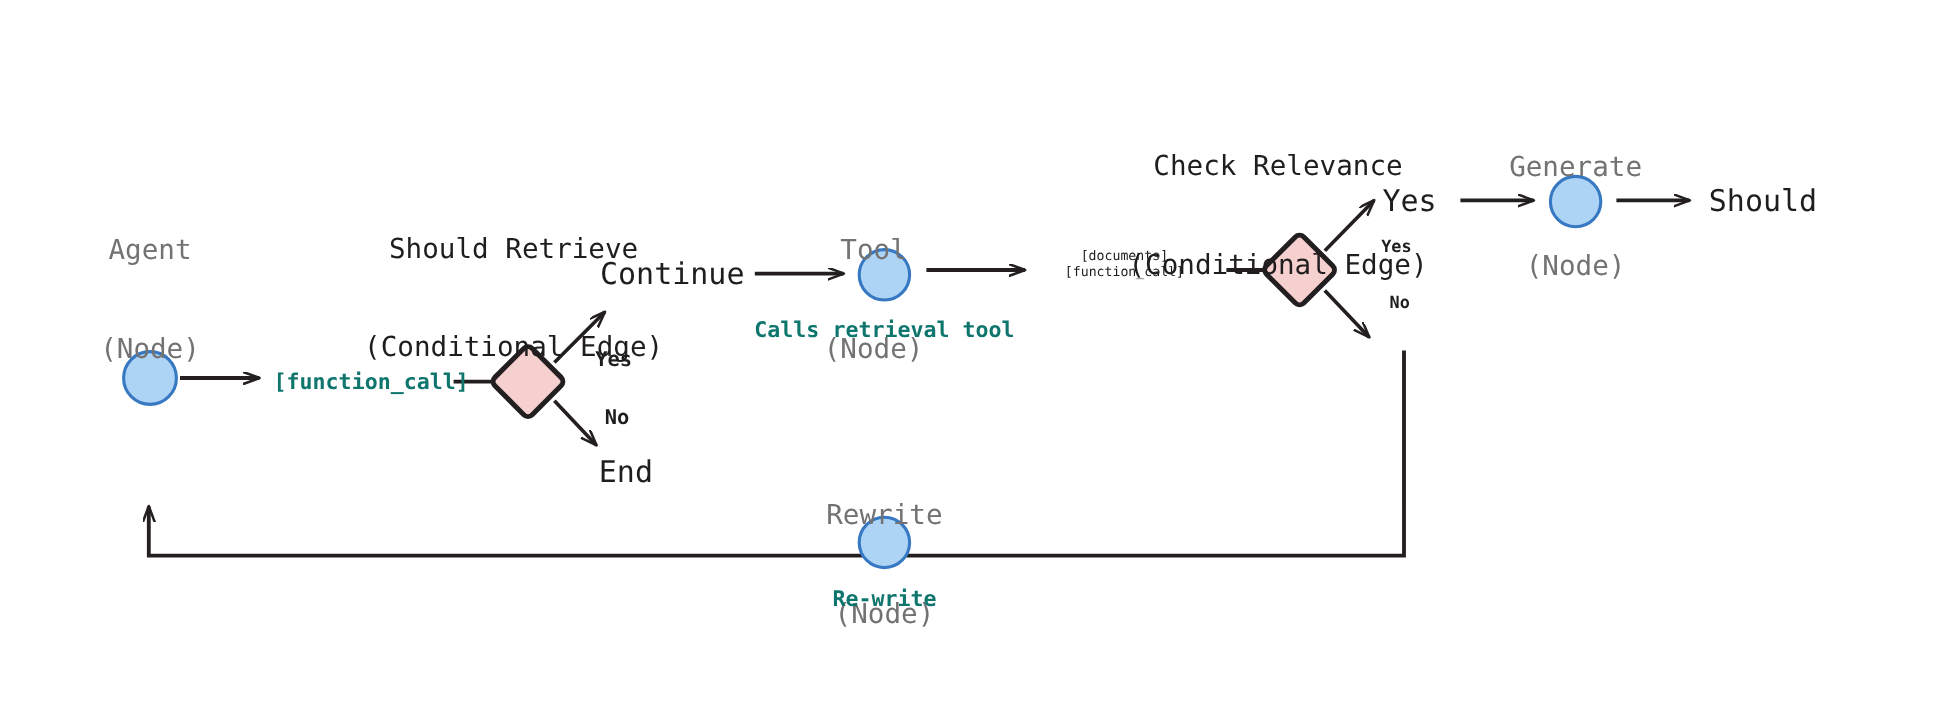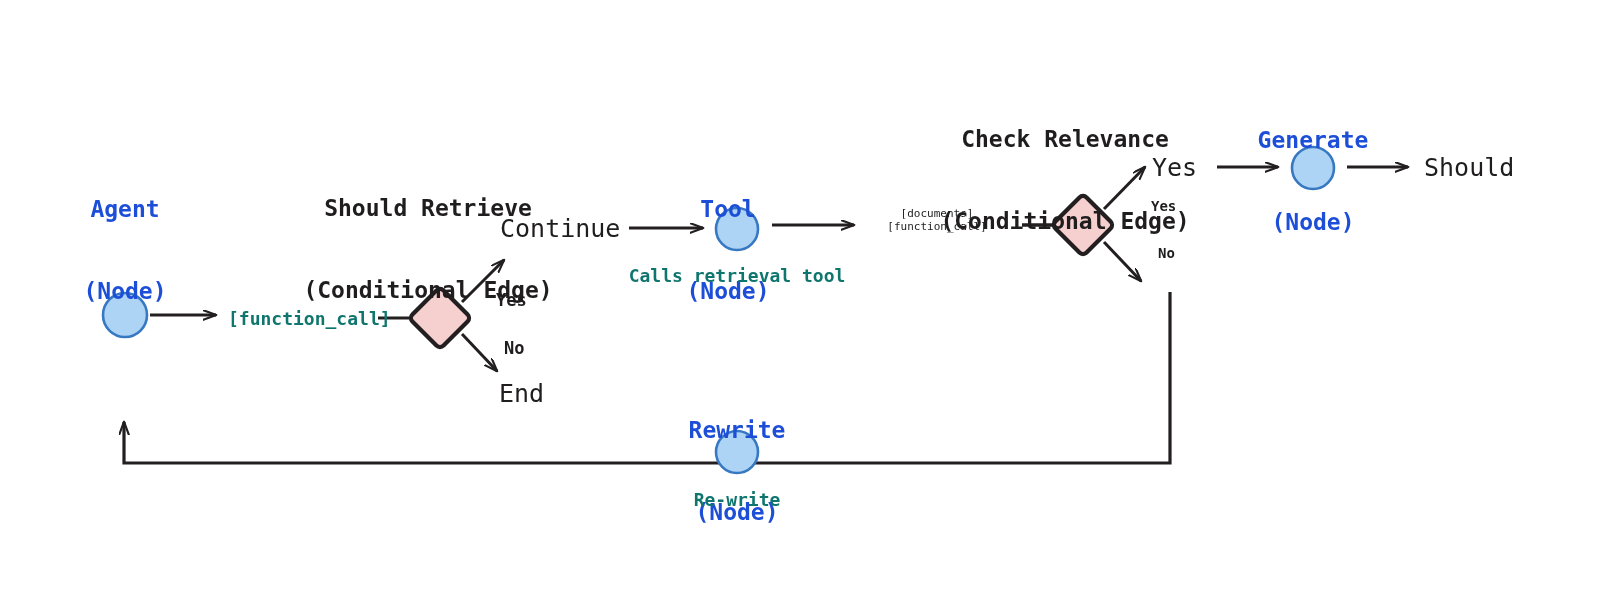--- a/index.html
+++ b/index.html
@@ -23,29 +23,29 @@
     height: 589px;
   }
   .lbl {
     position: absolute;
     white-space: pre;
     line-height: 1.18;
     color: #221f1f;
     font-family: "DejaVu Sans Mono", "Liberation Mono", monospace;
   }
   .node-title {
-    color: #1d4ed8;
-    font-weight: bold;
+    color: #737373;
+    font-weight: normal;
     font-size: 23px;
     text-align: center;
     letter-spacing: 0px;
   }
   .edge-title {
     color: #1f1d1d;
-    font-weight: bold;
+    font-weight: normal;
     font-size: 23px;
     text-align: center;
   }
   .big-lbl {
     font-size: 25px;
     color: #1f1d1d;
     font-weight: normal;
   }
   .mid-lbl {
     font-size: 17px;

